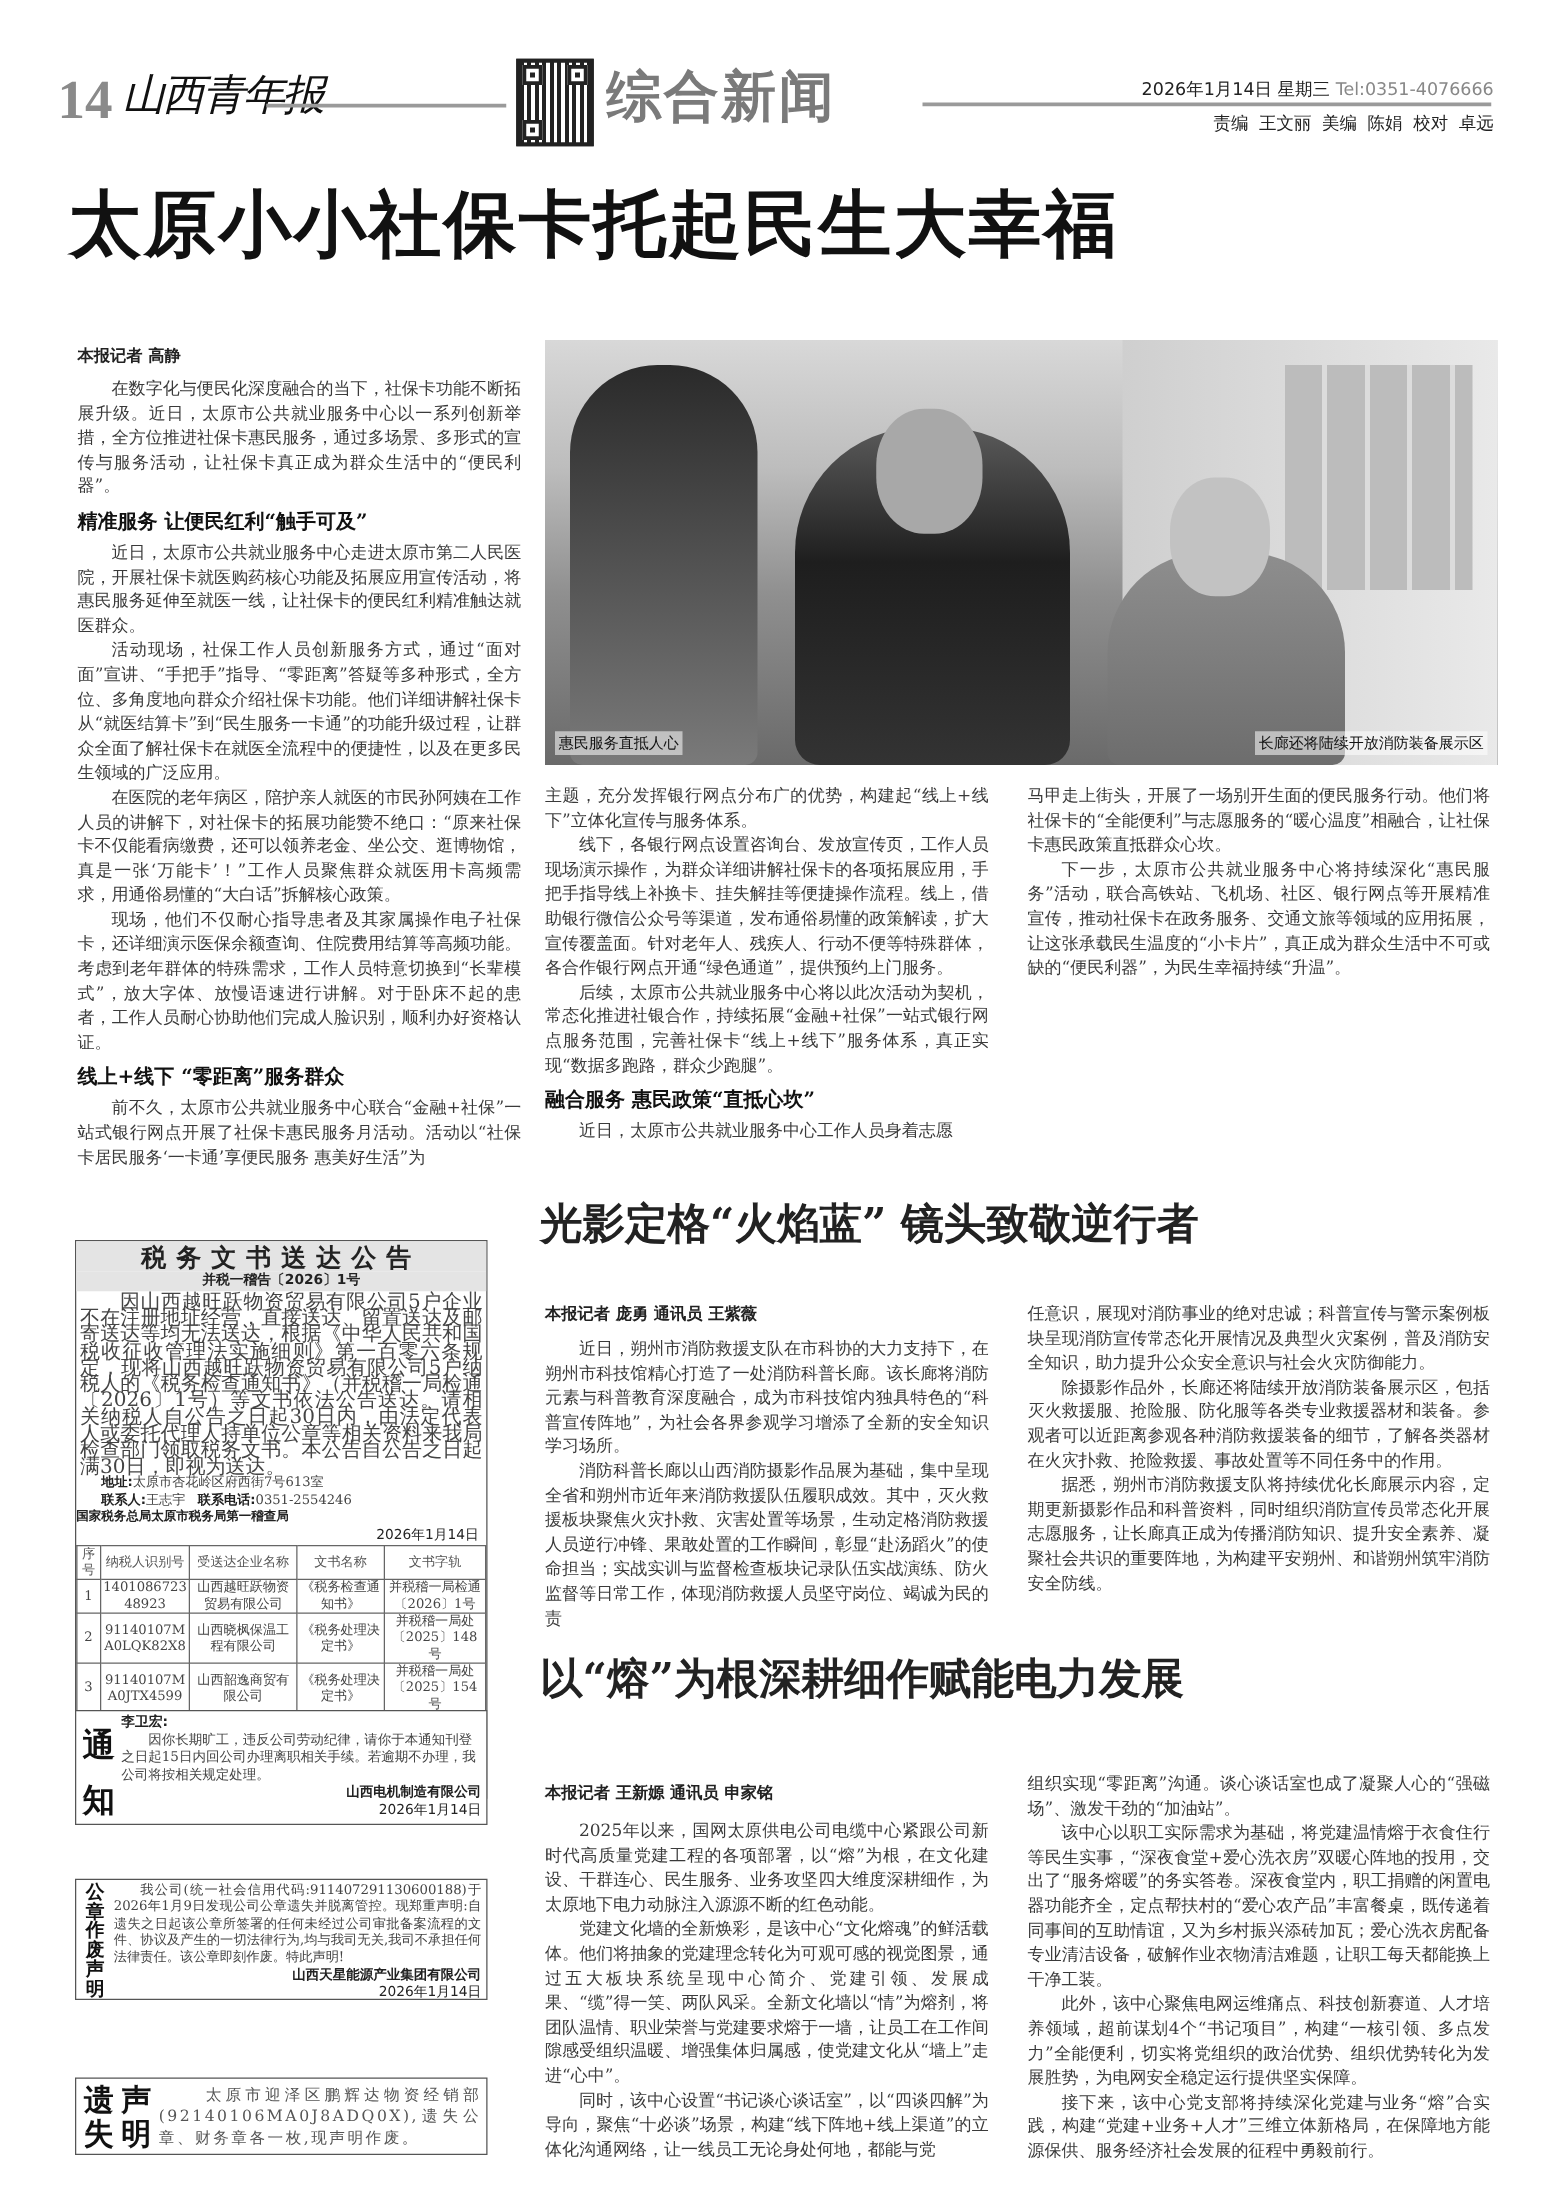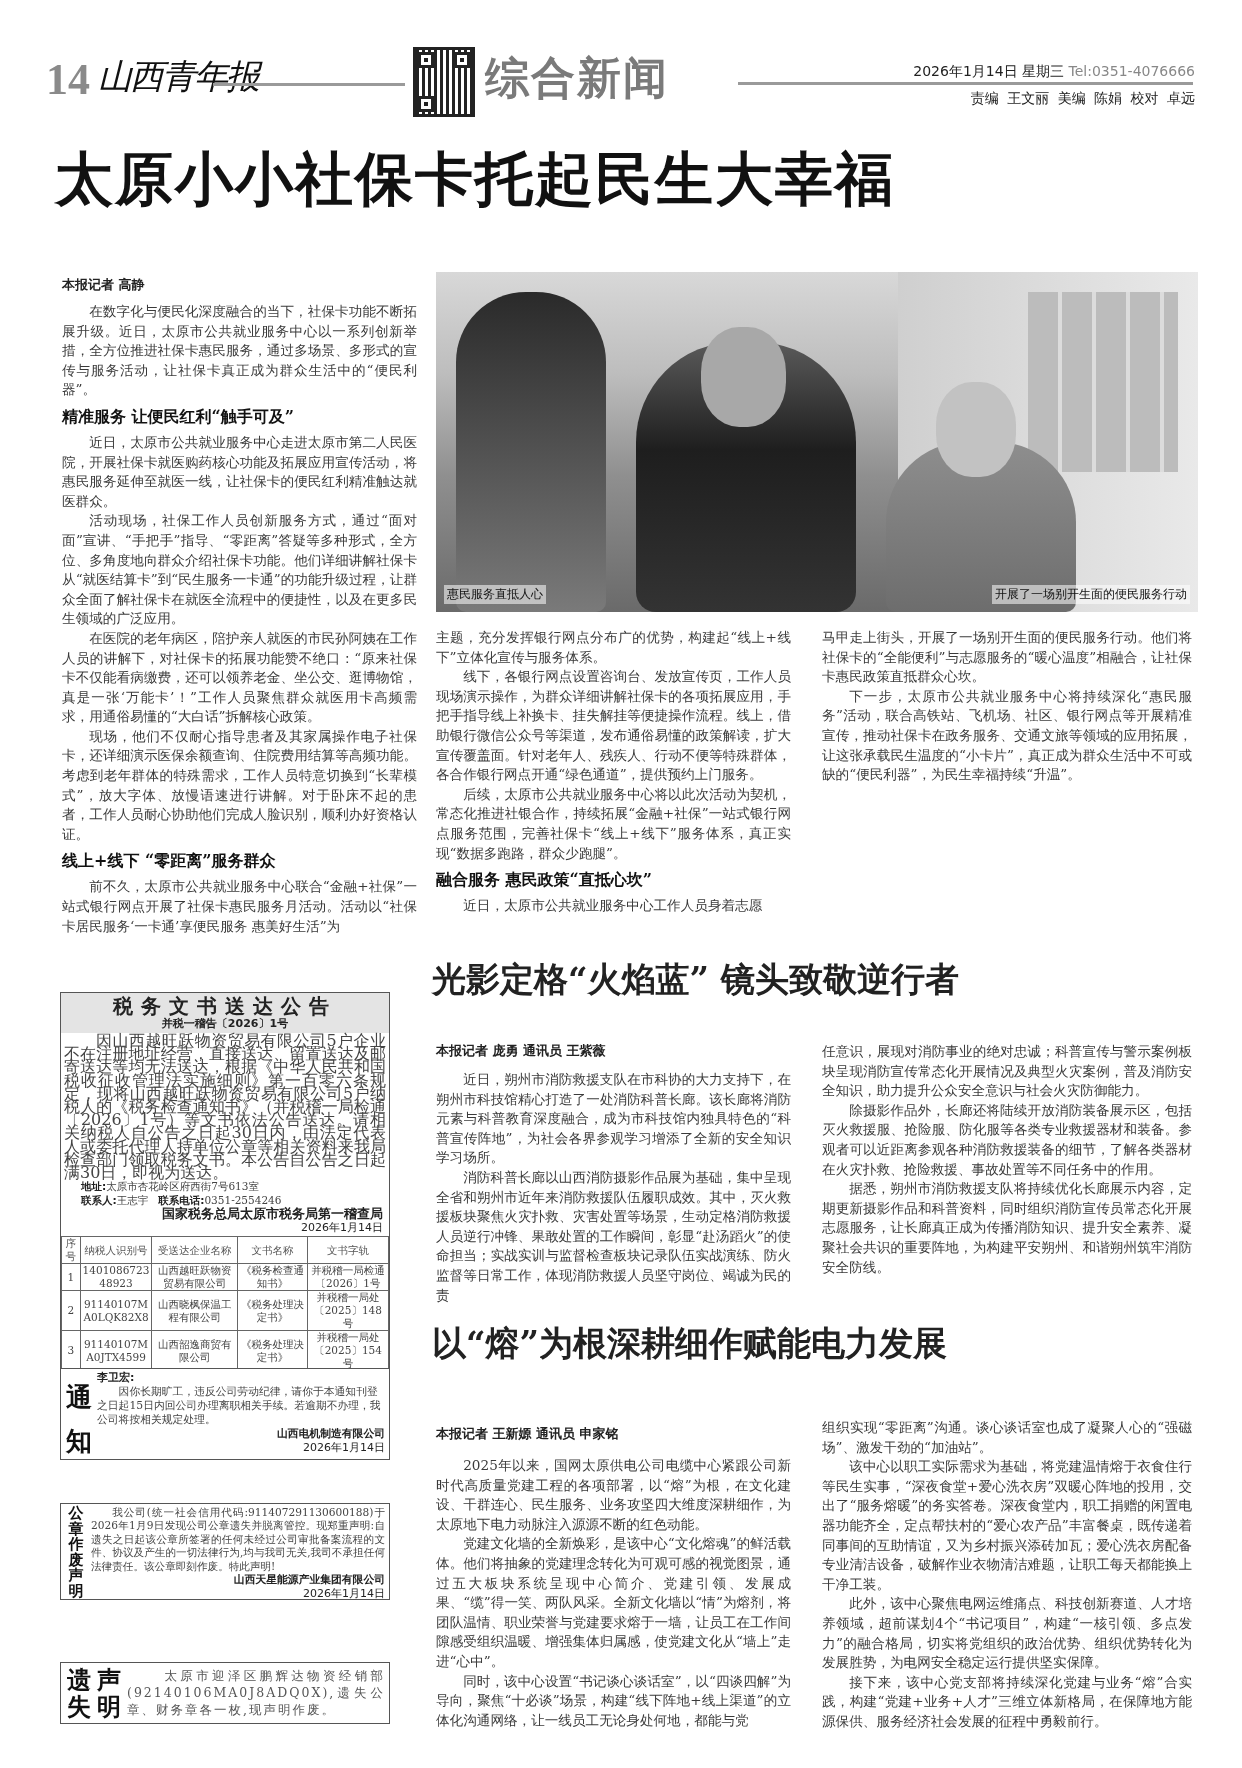--- a/index.html
+++ b/index.html
@@ -47,21 +47,21 @@
 
   
   .box { border: 1.5px solid #555; background:#fff; }
   .tax { left: 60px; top: 992px; width: 330px; }
   .tax .tt { text-align:center; font-family:"DejaVu Sans",sans-serif; font-weight:bold; font-size:20px; letter-spacing:8px; background:#e4e4e4; padding-top:2px; line-height:22px; }
   .tax .ts { text-align:center; font-family:"DejaVu Sans",sans-serif; font-weight:bold; font-size:11px; background:#e4e4e4; line-height:14px; padding-bottom:2px; }
   .tax .tb { font-size:16px; line-height:13.2px; color:#444; padding: 1px 3px; text-align: justify; }
   .tax .tb p { text-indent: 2em; }
   .tax .kv { font-size:10.5px; line-height:13.5px; padding-left:20px; color:#444; }
   .tax .kv b { font-family:"DejaVu Sans",sans-serif; color:#222; }
-  .tax .sig { text-align:right; font-family:"DejaVu Sans",sans-serif; font-weight:bold; font-size:13px; line-height:13.5px; padding-right:6px; color:#222; }
+  .tax .sig { font-family:"DejaVu Sans",sans-serif; font-weight:bold; font-size:10px; line-height:13.5px; padding-right:6px; color:#222; }
   .tax .dt { text-align:right; font-family:"DejaVu Sans",sans-serif; font-size:11px; line-height:13.5px; padding-right:6px; color:#222; }
   .tax table { width:100%; border-collapse:collapse; font-size:10.5px; line-height:13px; color:#444; margin-top:2px; }
   .tax th, .tax td { border:1px solid #666; text-align:center; font-weight:normal; padding:0 1px; }
   .tax th { color:#555; }
 
   .notice { left: 60px; top: 1368px; width: 330px; height: 92px; display:flex; }
   .vt { font-family:"DejaVu Sans",sans-serif; font-weight:bold; color:#111; }
   .notice .vt { width: 36px; font-size:26px; line-height: 44px; text-align:center; padding-top:6px; }
   .notice .nb { flex:1; font-size:10.8px; line-height:14px; color:#444; padding:2px 4px 2px 0; }
   .notice .to { font-family:"DejaVu Sans",sans-serif; font-weight:bold; font-size:11px; color:#222; }
@@ -102,21 +102,21 @@
 
 <div class="abs photo">
   <div class="wall"></div>
   <div class="win"></div>
   <div class="p1"></div>
   <div class="p2"></div>
   <div class="head2"></div>
   <div class="p3"></div>
   <div class="head3"></div>
   <span class="cap l">惠民服务直抵人心</span>
-  <span class="cap r">开展了一场别开生面的便民服务行动</span>
+  <span class="cap r">长廊还将陆续开放消防装备展示区</span>
 </div>
 
 <div class="abs col" id="a1c1" style="left:62px;top:302px;width:355px;">
     <p>在数字化与便民化深度融合的当下，社保卡功能不断拓展升级。近日，太原市公共就业服务中心以一系列创新举措，全方位推进社保卡惠民服务，通过多场景、多形式的宣传与服务活动，让社保卡真正成为群众生活中的“便民利器”。</p>
     <div class="sub">精准服务 让便民红利“触手可及”</div>
     <p>近日，太原市公共就业服务中心走进太原市第二人民医院，开展社保卡就医购药核心功能及拓展应用宣传活动，将惠民服务延伸至就医一线，让社保卡的便民红利精准触达就医群众。</p>
     <p>活动现场，社保工作人员创新服务方式，通过“面对面”宣讲、“手把手”指导、“零距离”答疑等多种形式，全方位、多角度地向群众介绍社保卡功能。他们详细讲解社保卡从“就医结算卡”到“民生服务一卡通”的功能升级过程，让群众全面了解社保卡在就医全流程中的便捷性，以及在更多民生领域的广泛应用。</p>
     <p>在医院的老年病区，陪护亲人就医的市民孙阿姨在工作人员的讲解下，对社保卡的拓展功能赞不绝口：“原来社保卡不仅能看病缴费，还可以领养老金、坐公交、逛博物馆，真是一张‘万能卡’！”工作人员聚焦群众就医用卡高频需求，用通俗易懂的“大白话”拆解核心政策。</p>
     <p>现场，他们不仅耐心指导患者及其家属操作电子社保卡，还详细演示医保余额查询、住院费用结算等高频功能。考虑到老年群体的特殊需求，工作人员特意切换到“长辈模式”，放大字体、放慢语速进行讲解。对于卧床不起的患者，工作人员耐心协助他们完成人脸识别，顺利办好资格认证。</p>
     <div class="sub">线上+线下 “零距离”服务群众</div>
@@ -149,21 +149,21 @@
 <h2 class="abs h3">以“熔”为根深耕细作赋能电力发展</h2>
 <div class="abs byline" style="left:436px;top:1425px">本报记者 王新嫄 通讯员 申家铭</div>
 <div class="abs col" id="a3c1" style="left:436px;top:1456px;width:355px;">
     <p>2025年以来，国网太原供电公司电缆中心紧跟公司新时代高质量党建工程的各项部署，以“熔”为根，在文化建设、干群连心、民生服务、业务攻坚四大维度深耕细作，为太原地下电力动脉注入源源不断的红色动能。</p>
     <p>党建文化墙的全新焕彩，是该中心“文化熔魂”的鲜活载体。他们将抽象的党建理念转化为可观可感的视觉图景，通过五大板块系统呈现中心简介、党建引领、发展成果、“缆”得一笑、两队风采。全新文化墙以“情”为熔剂，将团队温情、职业荣誉与党建要求熔于一墙，让员工在工作间隙感受组织温暖、增强集体归属感，使党建文化从“墙上”走进“心中”。</p>
     <p>同时，该中心设置“书记谈心谈话室”，以“四谈四解”为导向，聚焦“十必谈”场景，构建“线下阵地+线上渠道”的立体化沟通网络，让一线员工无论身处何地，都能与党</p>
   </div>
 <div class="abs col" id="a3c2" style="left:822px;top:1418px;width:370px;">
     <p style="text-indent: 0px;">组织实现“零距离”沟通。谈心谈话室也成了凝聚人心的“强磁场”、激发干劲的“加油站”。</p>
     <p>该中心以职工实际需求为基础，将党建温情熔于衣食住行等民生实事，“深夜食堂+爱心洗衣房”双暖心阵地的投用，交出了“服务熔暖”的务实答卷。深夜食堂内，职工捐赠的闲置电器功能齐全，定点帮扶村的“爱心农产品”丰富餐桌，既传递着同事间的互助情谊，又为乡村振兴添砖加瓦；爱心洗衣房配备专业清洁设备，破解作业衣物清洁难题，让职工每天都能换上干净工装。</p>
-    <p>此外，该中心聚焦电网运维痛点、科技创新赛道、人才培养领域，超前谋划4个“书记项目”，构建“一核引领、多点发力”的融合格局，切实将党组织的政治优势、组织优势转化为发展胜势，为电网安全稳定运行提供坚实保障。</p>
+    <p>此外，该中心聚焦电网运维痛点、科技创新赛道、人才培养领域，超前谋划4个“书记项目”，构建“一核引领、多点发力”全能便利，切实将党组织的政治优势、组织优势转化为发展胜势，为电网安全稳定运行提供坚实保障。</p>
     <p>接下来，该中心党支部将持续深化党建与业务“熔”合实践，构建“党建+业务+人才”三维立体新格局，在保障地方能源保供、服务经济社会发展的征程中勇毅前行。</p>
   </div>
 
 <div class="abs box tax">
   <div class="tt">税务文书送达公告</div>
   <div class="ts">并税一稽告〔2026〕1号</div>
   <div class="tb">
       <p>因山西越旺跃物资贸易有限公司5户企业不在注册地址经营，直接送达、留置送达及邮寄送达等均无法送达，根据《中华人民共和国税收征收管理法实施细则》第一百零六条规定，现将山西越旺跃物资贸易有限公司5户纳税人的《税务检查通知书》（并税稽一局检通〔2026〕1号）等文书依法公告送达。请相关纳税人自公告之日起30日内，由法定代表人或委托代理人持单位公章等相关资料来我局检查部门领取税务文书。本公告自公告之日起满30日，即视为送达。</p>
     </div>
   <div class="kv"><b>地址:</b><span>太原市杏花岭区府西街7号613室</span></div>

